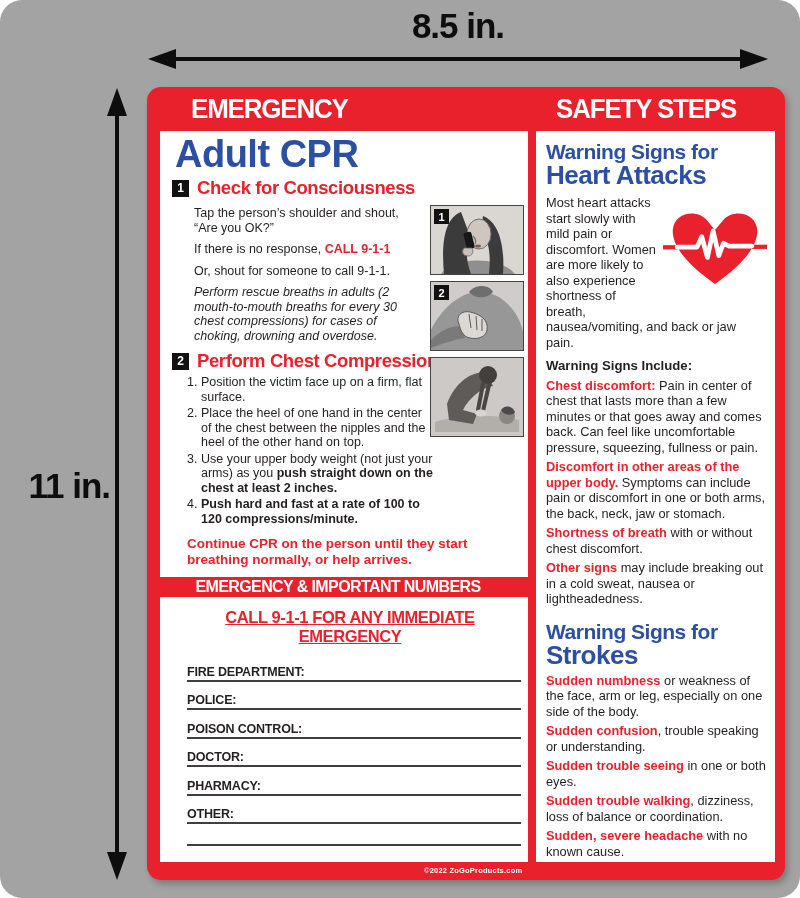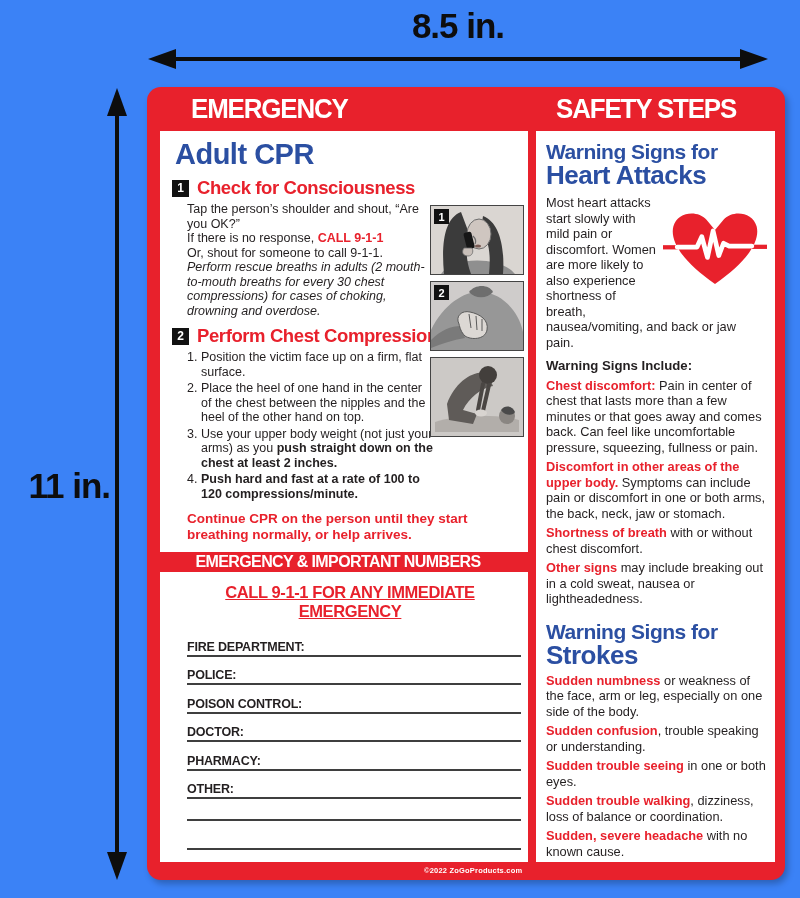--- a/index.html
+++ b/index.html
@@ -1,21 +1,22 @@
 <!DOCTYPE html>
 <html><head>
 <meta charset="utf-8">
 <style>
   html,body { margin:0; padding:0; background:#ffffff; }
   * { box-sizing:border-box; }
   .stage {
     position:relative; width:800px; height:898px; margin:0 auto;
-    background:#3b82f6; overflow:hidden;
+    background:#a3a3a3; overflow:hidden;
     font-family:"Liberation Sans","DejaVu Sans",sans-serif;
     color:#231F20;
+    border-radius:22px;
   }
   
   .dim-label-top {
     position:absolute; left:148px; top:6px; width:620px; text-align:center;
     font-size:35px; font-weight:bold; color:#0d0d0d; letter-spacing:-1px;
   }
   .dim-arrow-top { position:absolute; left:148px; top:46px; }
   .dim-label-left {
     position:absolute; left:16px; top:466px; width:94px; text-align:right;
     font-size:35px; font-weight:bold; color:#0d0d0d; letter-spacing:-1px;
@@ -42,37 +43,37 @@
     display:flex;
   }
   .panel { background:#ffffff; overflow:hidden; }
   .panel.left  { width:368px; position:relative; padding:8px 0 0 12px; }
   .divider { width:8px; background:#E8212C; }
   .panel.right { flex:1; position:relative; padding:10px 8px 0 10px;
                  font-size:12.8px; line-height:15.5px; }
 
   
   .adult-cpr-title {
-    margin:0 0 0 3px; color:#2B4FA2; font-size:29px; line-height:31px;
+    margin:0 0 0 3px; color:#2B4FA2; font-size:38px; line-height:31px;
     font-weight:bold; letter-spacing:-0.5px;
   }
   .step-head { display:flex; align-items:center; margin-top:7px; }
   .badge {
     width:17px; height:17px; background:#111111; color:#ffffff;
     font-size:12px; font-weight:bold; display:flex; align-items:center;
     justify-content:center; flex:0 0 auto;
   }
   .step-title {
     margin-left:8px; color:#E8212C; font-size:18.5px; font-weight:bold;
     letter-spacing:-0.4px;
   }
   .step-body {
     margin:3px 0 0 15px; width:243px; font-size:12.5px; line-height:14.5px;
   }
-  .step-body .ln { margin:0; }
+  .step-body .ln { margin:7px; }
   .red-bold { color:#E8212C; font-weight:bold; }
   .italic-note { font-style:italic; }
   .items { margin:3px 0 0 15px; width:246px; font-size:12.5px; line-height:14.5px; }
   .item { position:relative; padding-left:14px; margin-bottom:2px; }
   .item .marker { position:absolute; left:0; }
   .bold { font-weight:bold; }
 
   .continue-note {
     margin:10px 0 0 15px; width:336px; color:#E8212C; font-weight:bold;
     font-size:13.5px; line-height:16px;

